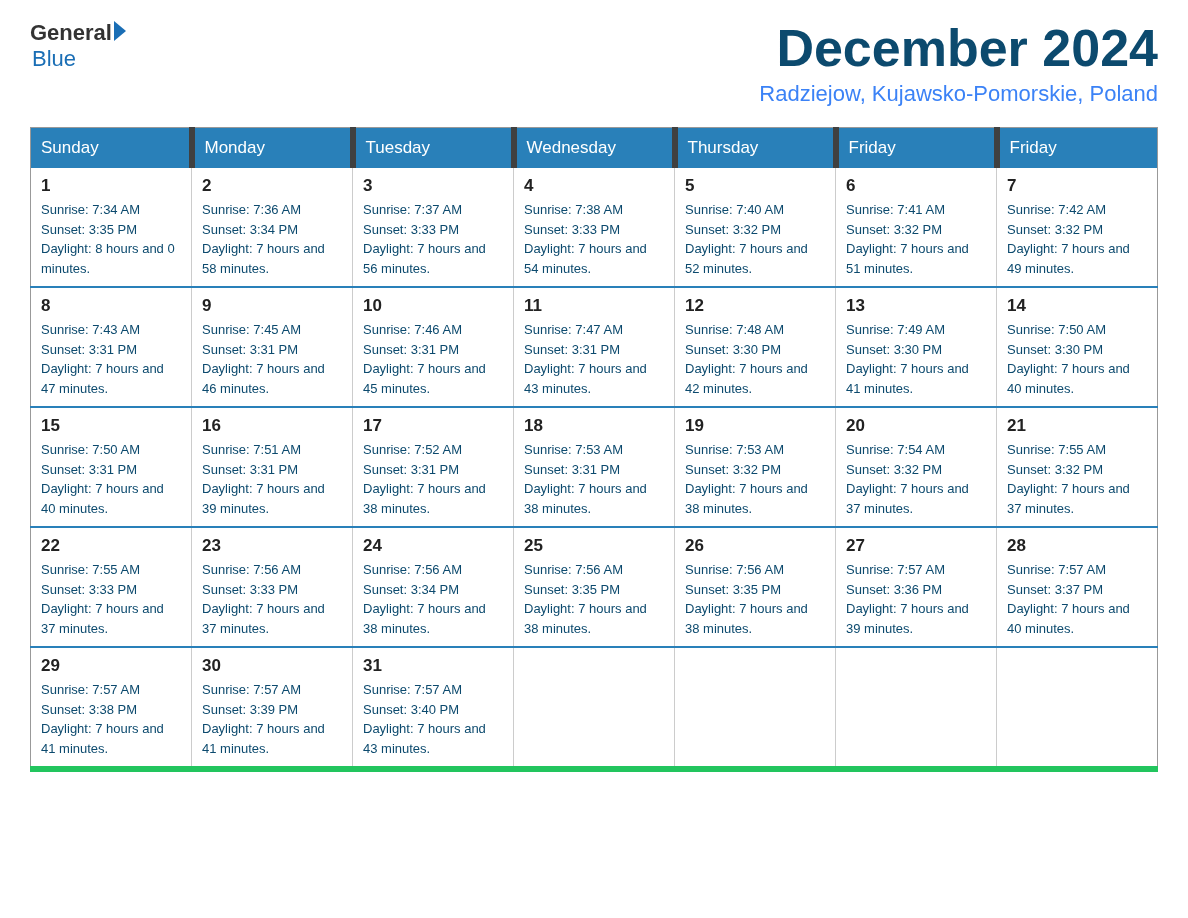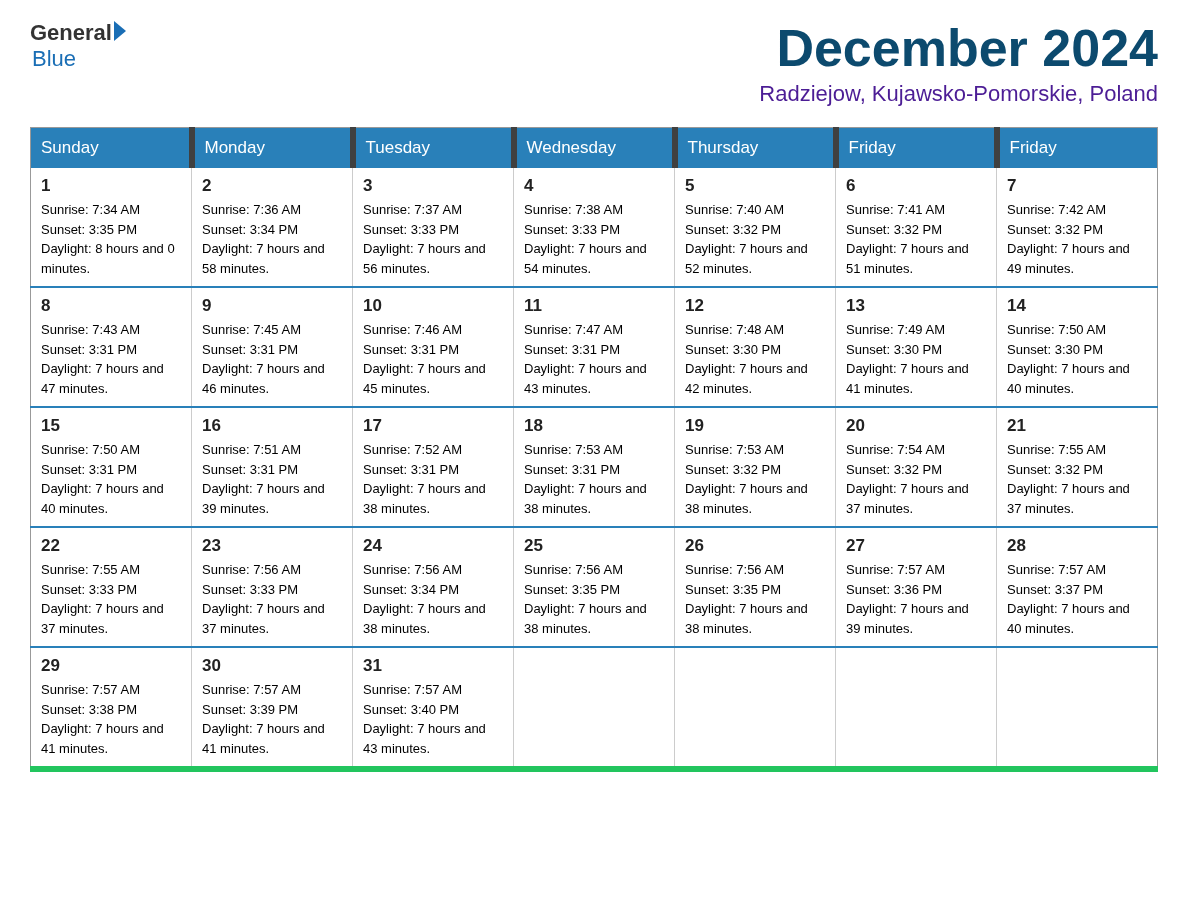--- a/index.html
+++ b/index.html
@@ -48,21 +48,21 @@
       text-align: right;
     }
     .month-title {
       font-size: 52px;
       font-weight: bold;
       color: #0c4a6e;
       line-height: 1.1;
     }
     .location-title {
       font-size: 22px;
-      color: #4c1d95;
+      color: #3b82f6;
       margin-top: 4px;
     }
     .calendar-table {
       width: 100%;
       border-collapse: collapse;
       border: 1px solid #999;
     }
     .calendar-table th {
       background-color: #2980b9;
       color: white;
@@ -90,21 +90,21 @@
       border-bottom: 6px solid #22c55e;
     }
     .day-number {
       font-size: 17px;
       font-weight: bold;
       color: #222;
       margin-bottom: 4px;
     }
     .day-info {
       font-size: 13px;
-      color: #000000;
+      color: #0c4a6e;
       line-height: 1.5;
     }
     .empty-cell {
       background: #fff;
     }
   </style>
 </head>
 <body>
 
 <div class="header">

